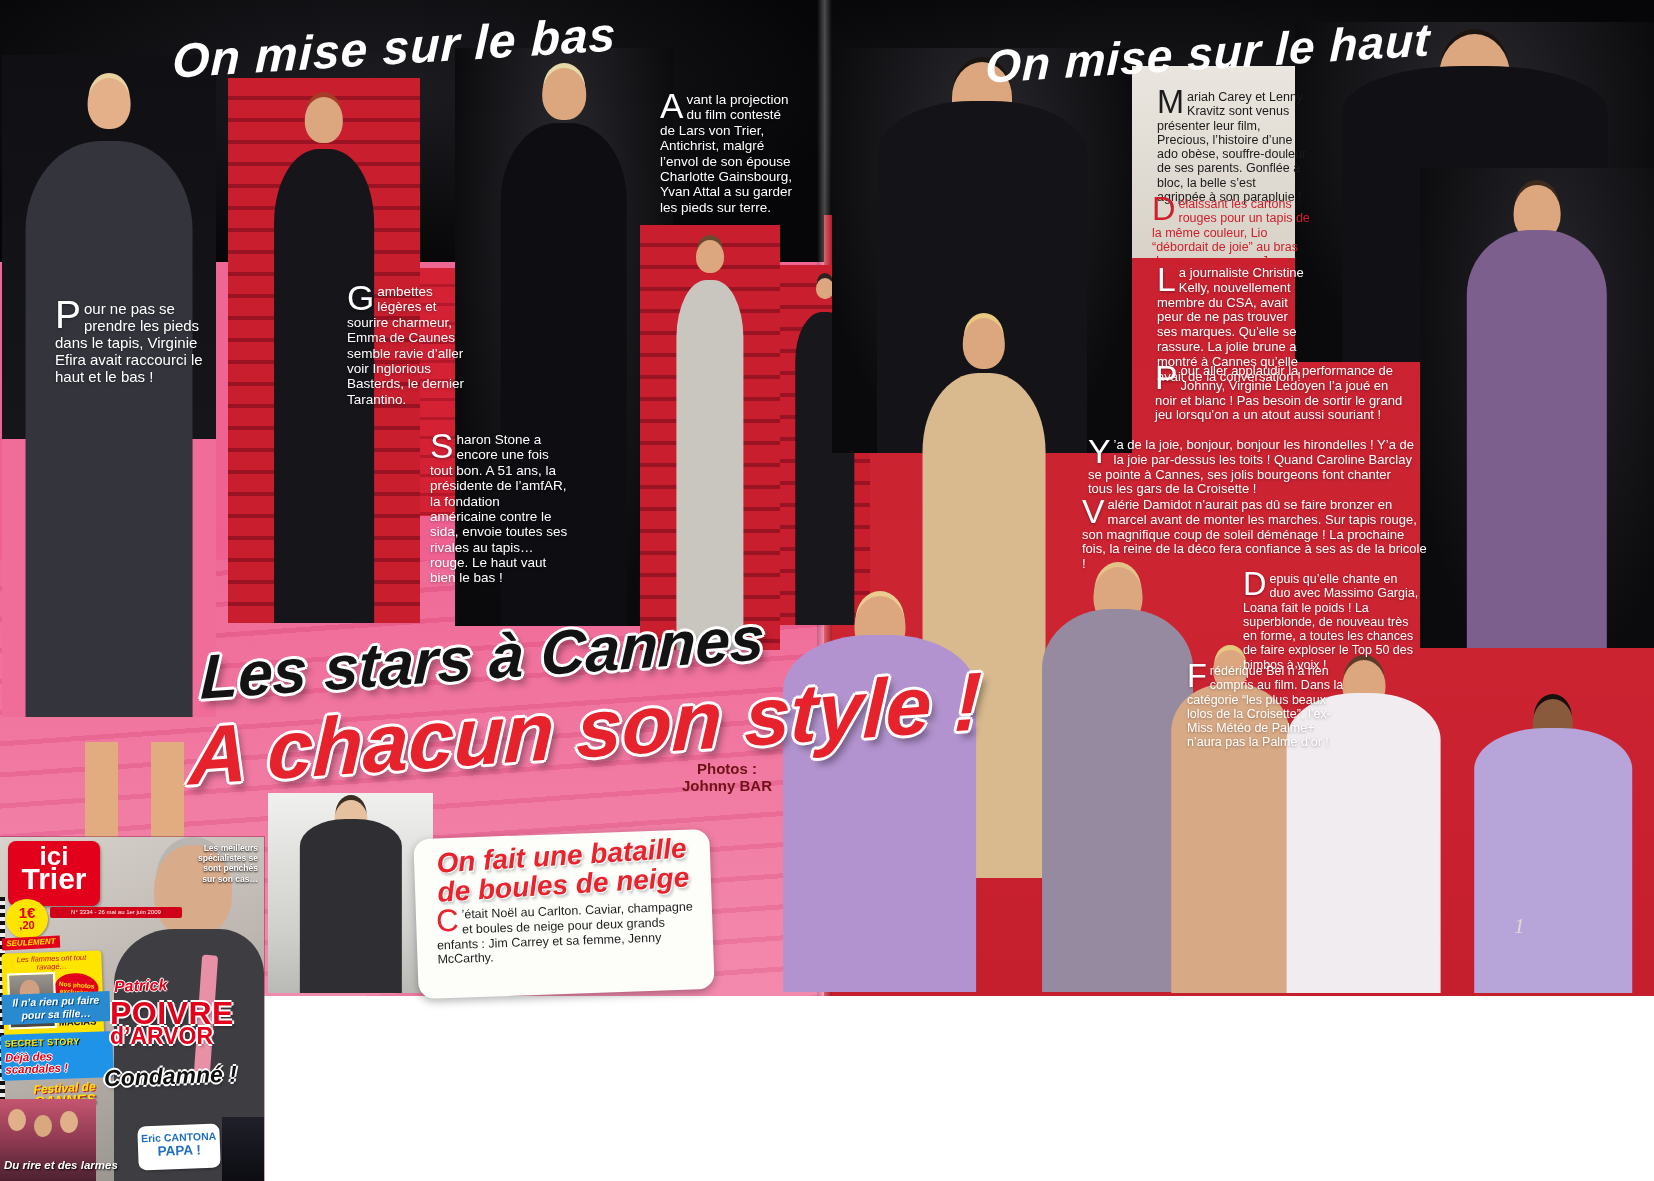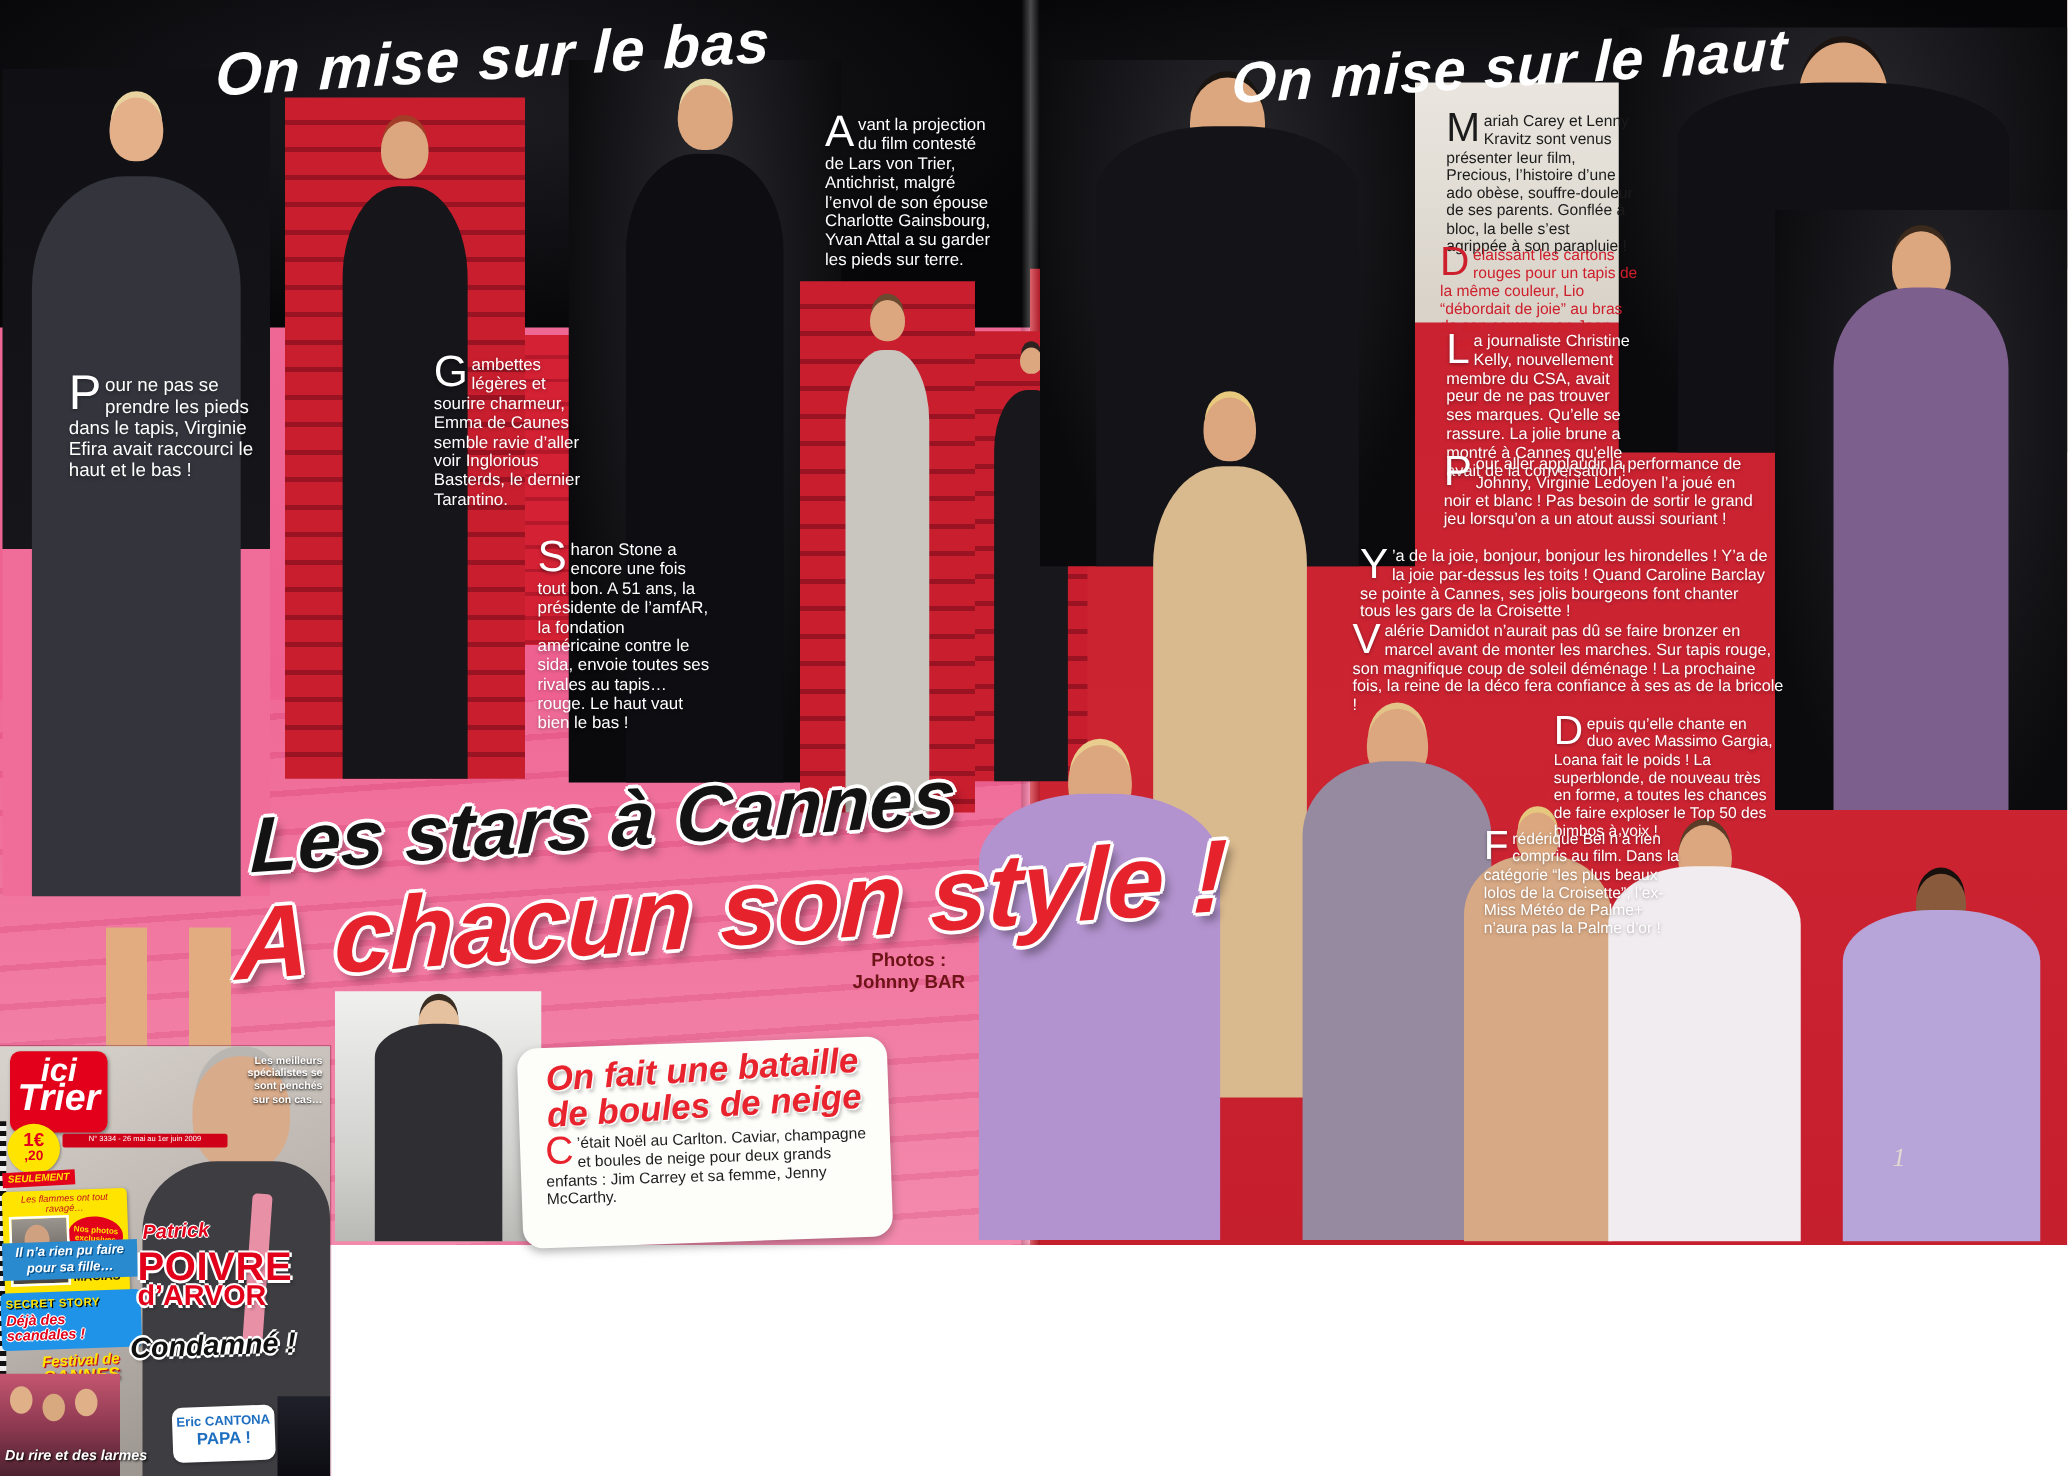--- a/index.html
+++ b/index.html
@@ -77,22 +77,22 @@
     box-shadow:0 0 0 1px rgba(120,30,60,.4);}
   .cover .barcode-strip{position:absolute;left:0;top:60px;width:5px;height:220px;
     background:repeating-linear-gradient(180deg,#111 0 4px,#eee 4px 8px);}
   .ppda{position:absolute;left:96px;top:0;width:168px;height:344px;}
   .ppda .hd{position:absolute;left:58px;top:8px;width:78px;height:92px;border-radius:48% 48% 44% 44%;
     background:#d8ab8a;box-shadow:0 -10px 0 -2px #b9b6b2;}
   .ppda .bd{position:absolute;left:18px;top:92px;width:150px;height:252px;
     border-radius:40% 30% 0 0/22% 18% 0 0;background:#3e3d42;}
   .ppda .tie{position:absolute;left:102px;top:118px;width:16px;height:120px;
     background:#e890a6;transform:rotate(4deg);border-radius:4px;}
-  .cover-logo{position:absolute;left:8px;top:4px;width:78px;height:60px;background:#e2001a;
-    border-radius:8px;transform:rotate(-2deeg);color:#fff;font-style:italic;font-weight:700;
+  .cover-logo{position:absolute;left:8px;top:4px;width:92px;height:60px;background:#e2001a;
+    border-radius:8px;transform:rotate(-2deeg);color:#fff;font-weight:700;
     text-align:center;line-height:.82;padding-top:5px;box-shadow:1px 2px 3px rgba(0,0,0,.35);}
   .cover-logo .l1{display:block;font-size:26px;}
   .cover-logo .l2{display:block;font-size:30px;}
   .price{position:absolute;left:6px;top:62px;width:42px;height:40px;border-radius:50%;
     background:#ffe400;color:#e2001a;font-weight:700;text-align:center;line-height:1;
     box-shadow:1px 1px 2px rgba(0,0,0,.3);}
   .price .pe{display:block;font-size:15px;padding-top:6px;}
   .price .pc{display:block;font-size:11px;}
   .price-ribbon{position:absolute;left:2px;top:100px;width:58px;height:12px;background:#e2001a;
     color:#ffe400;font-style:italic;font-weight:700;font-size:8px;text-align:center;line-height:12px;

